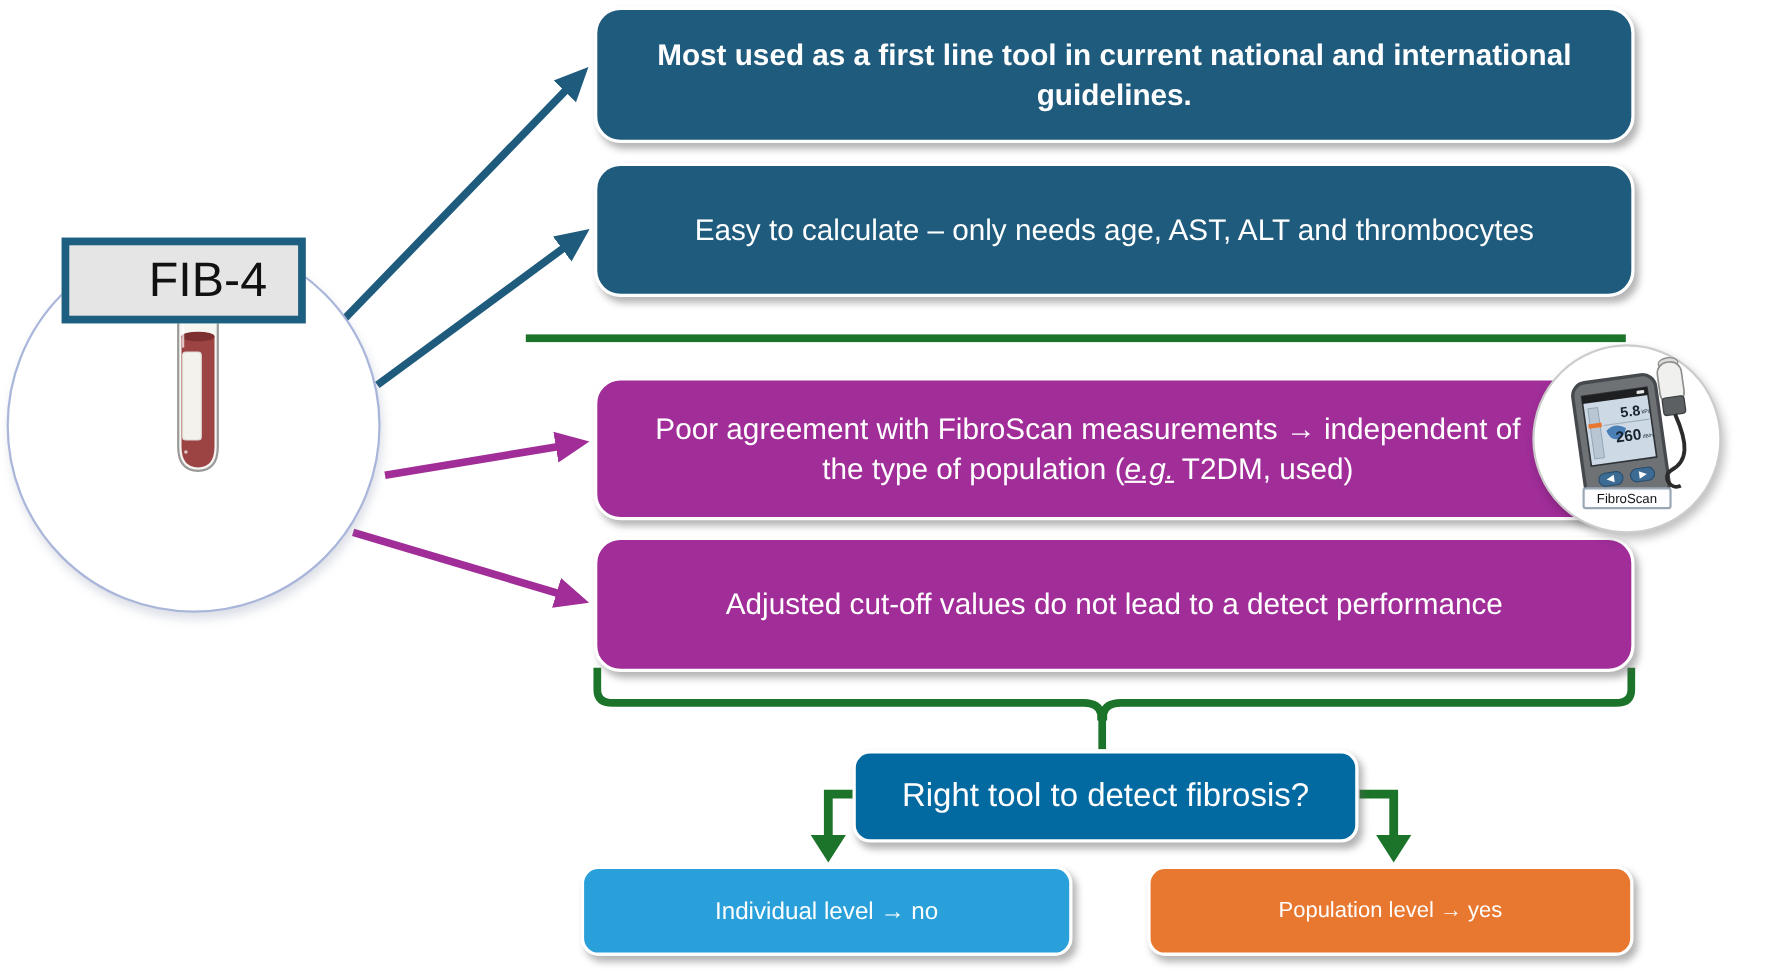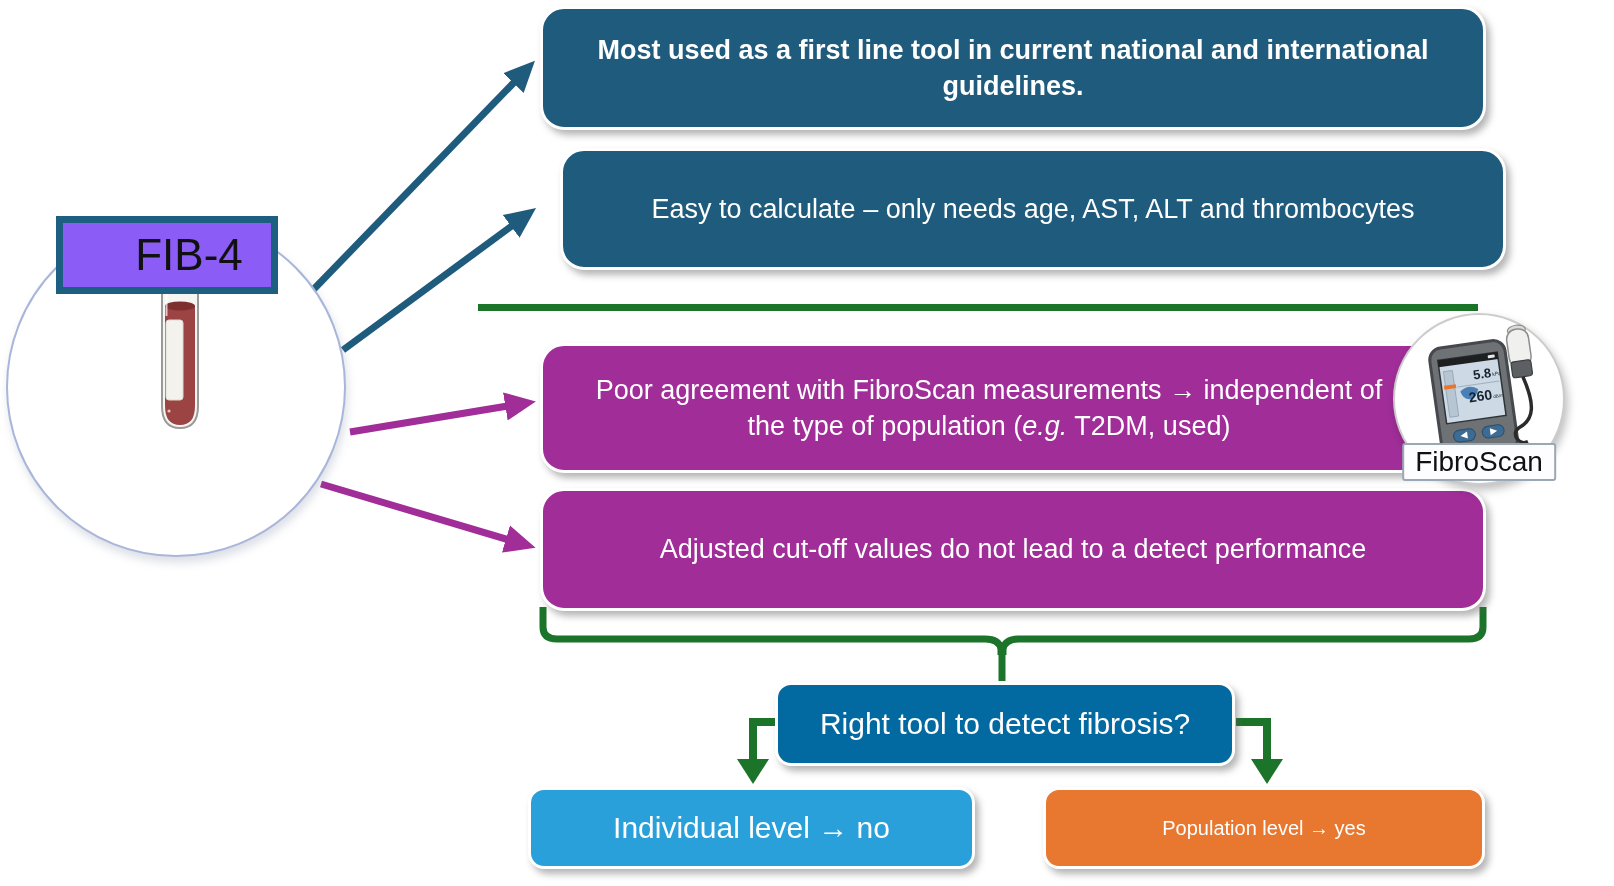--- a/index.html
+++ b/index.html
@@ -12,60 +12,60 @@
   .fbox{
     position:absolute;box-sizing:border-box;
     display:flex;align-items:center;justify-content:center;text-align:center;
     color:#ffffff;border:3px solid #ffffff;border-radius:24px;
     box-shadow:4px 5px 7px rgba(90,90,90,.45);
     font-size:27px;line-height:1.35;z-index:2;
   }
   .teal{background:#1f5b7d;}
   .purple{background:#a02d98;}
   #pro1{left:540px;top:6px;width:946px;height:124px;padding:0 40px;font-weight:bold;}
-  #pro2{left:560px;top:148px;width:946px;height:122px;padding:0 30px;}
+  #pro2{left:540px;top:148px;width:946px;height:122px;padding:0 30px;}
   #con1{left:540px;top:343px;width:946px;height:130px;padding:0 84px 0 36px;}
   #con2{left:540px;top:488px;width:946px;height:123px;padding:0 30px;}
   #question{
     left:775px;top:682px;width:460px;height:84px;background:#0369a1;
     border-radius:16px;font-size:30px;z-index:3;
   }
   #individual{
     left:528px;top:787px;width:447px;height:82px;background:#29a0da;
-    border-radius:16px;font-size:30px;
+    border-radius:16px;font-size:22px;
   }
   #population{
     left:1043px;top:787px;width:442px;height:82px;background:#e8772f;
     border-radius:16px;font-size:20px;
   }
-  .em{font-style:italic;}
+  .em{font-style:italic;text-decoration:underline;}
   
   #hub{
     left:6px;top:217px;width:340px;height:340px;border-radius:50%;
     background:#ffffff;border:2px solid #a9b6da;z-index:2;
     box-shadow:2px 6px 9px rgba(120,130,160,.25);
   }
   #tube-svg{position:absolute;left:132px;top:11px;z-index:3;}
   #fib4{
-    left:56px;top:216px;width:222px;height:78px;background:#8b5cf6;
+    left:56px;top:216px;width:222px;height:78px;background:#e5e5e5;
     border:7px solid #1c5f80;color:#111;display:flex;align-items:center;justify-content:center;
     font-size:44px;z-index:4;padding-left:44px;
   }
   
   #connector-layer{position:absolute;left:0;top:0;z-index:1;}
   
   #fibroscan-badge{
     left:1393px;top:313px;width:172px;height:172px;border-radius:50%;
     background:#ffffff;border:2px solid #cccccc;z-index:6;
     box-shadow:3px 5px 9px rgba(0,0,0,.25);
   }
   #fibroscan-label{
     position:absolute;left:50%;top:128px;transform:translateX(-50%);
     background:#fdfdff;border:2px solid #9aa7b5;border-radius:3px;
-    padding:1px 11px;font-size:28px;color:#111;white-space:nowrap;z-index:7;
+    padding:1px 11px;font-size:12px;color:#111;white-space:nowrap;z-index:7;
   }
 </style>
 </head>
 <body>
 
 <div id="stage">
 
   <svg id="connector-layer" width="1614" height="886" viewBox="0 0 1614 886">
     <defs>
       <marker id="mTeal" viewBox="0 0 10 10" refX="6.5" refY="5" markerWidth="4.6" markerHeight="4.6" orient="auto-start-reverse">

